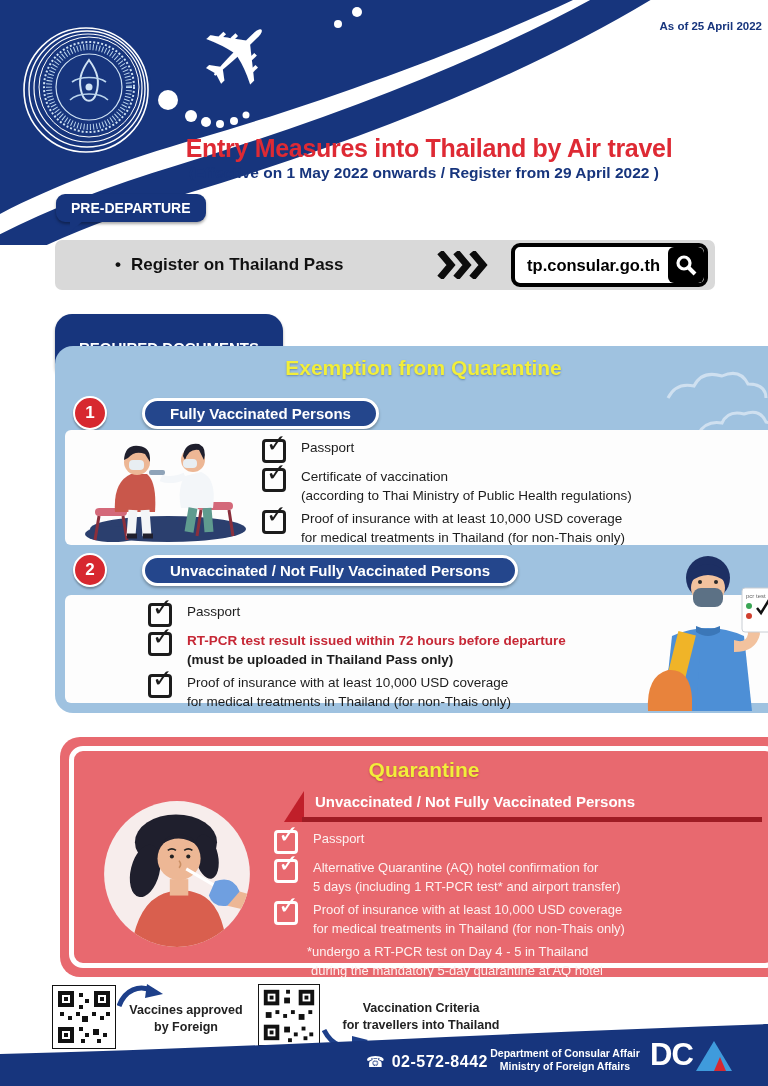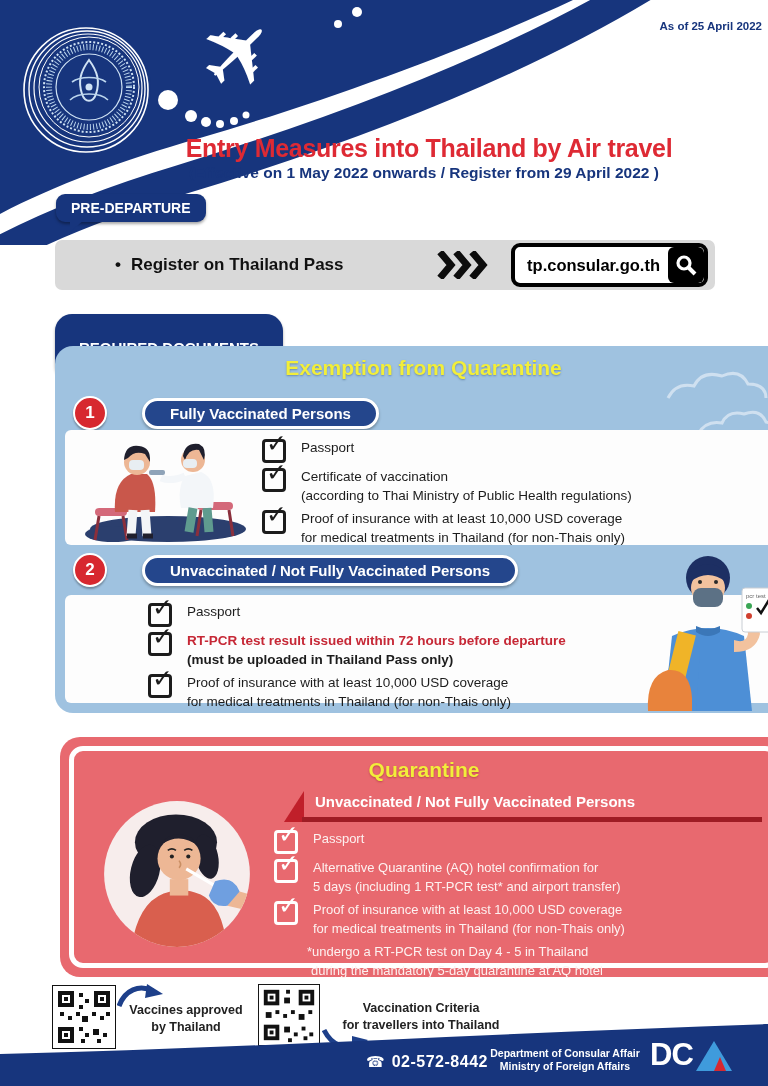--- a/index.html
+++ b/index.html
@@ -358,21 +358,21 @@
       <rect x="45" y="54" width="4" height="4"></rect>
         <rect x="29" y="54" width="4" height="4"></rect>
     </g>
   </svg>
   <svg class="abs" style="top:982px;left:117px;" width="48" height="28" viewBox="0 0 48 28">
     <path d="M2,24 C8,8 22,2 36,9" fill="none" stroke="#1d3f8a" stroke-width="5"></path>
     <path d="M30,2 L46,12 L28,16 Z" fill="#1d3f8a"></path>
   </svg>
   <div class="abs qr-label lbl1">
     <div>Vaccines approved</div>
-    <div>by Thailand</div>
+    <div>by Foreign</div>
   </div>
 
   <svg class="abs" style="top:984px;left:258px;" width="62" height="62" viewBox="0 0 64 64">
     <rect width="64" height="64" fill="#fff" stroke="#111" stroke-width="2"></rect>
     <g fill="#111">
       <rect x="6" y="6" width="16" height="16"></rect>
         <rect x="42" y="6" width="16" height="16"></rect>
       <rect x="6" y="42" width="16" height="16"></rect>
       <rect x="10" y="10" width="8" height="8" fill="#fff"></rect>
         <rect x="12" y="12" width="4" height="4"></rect>

